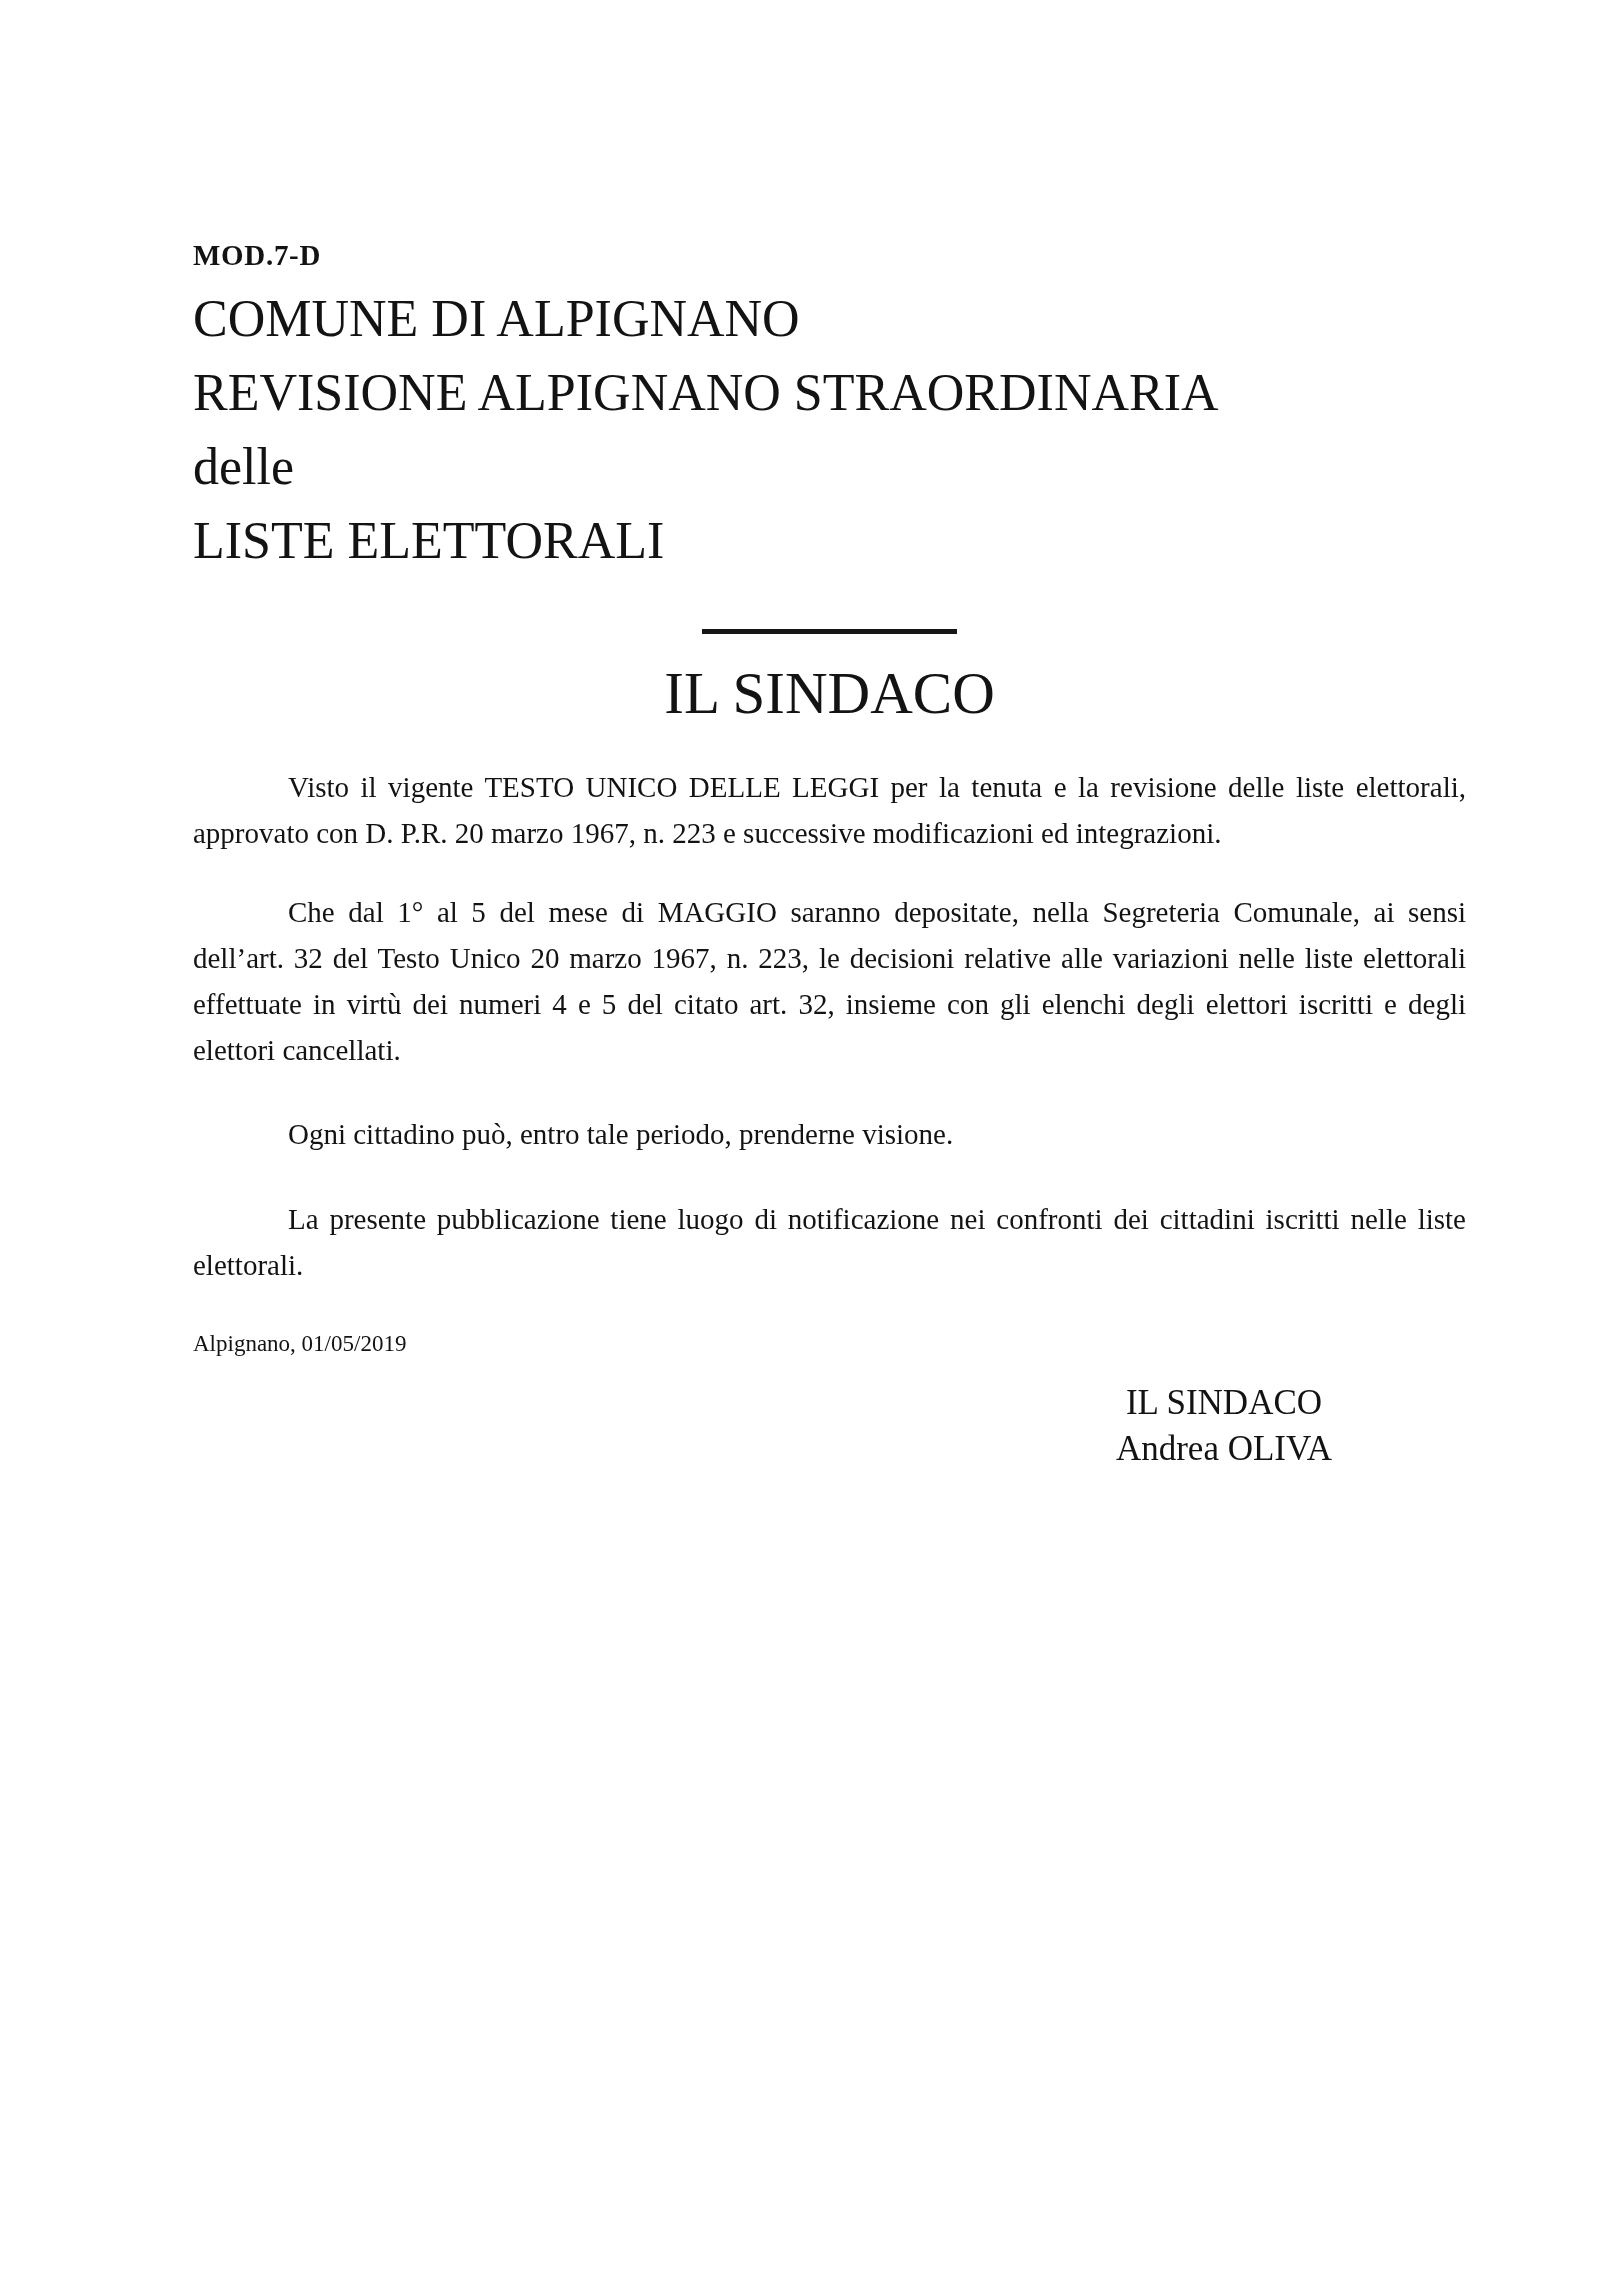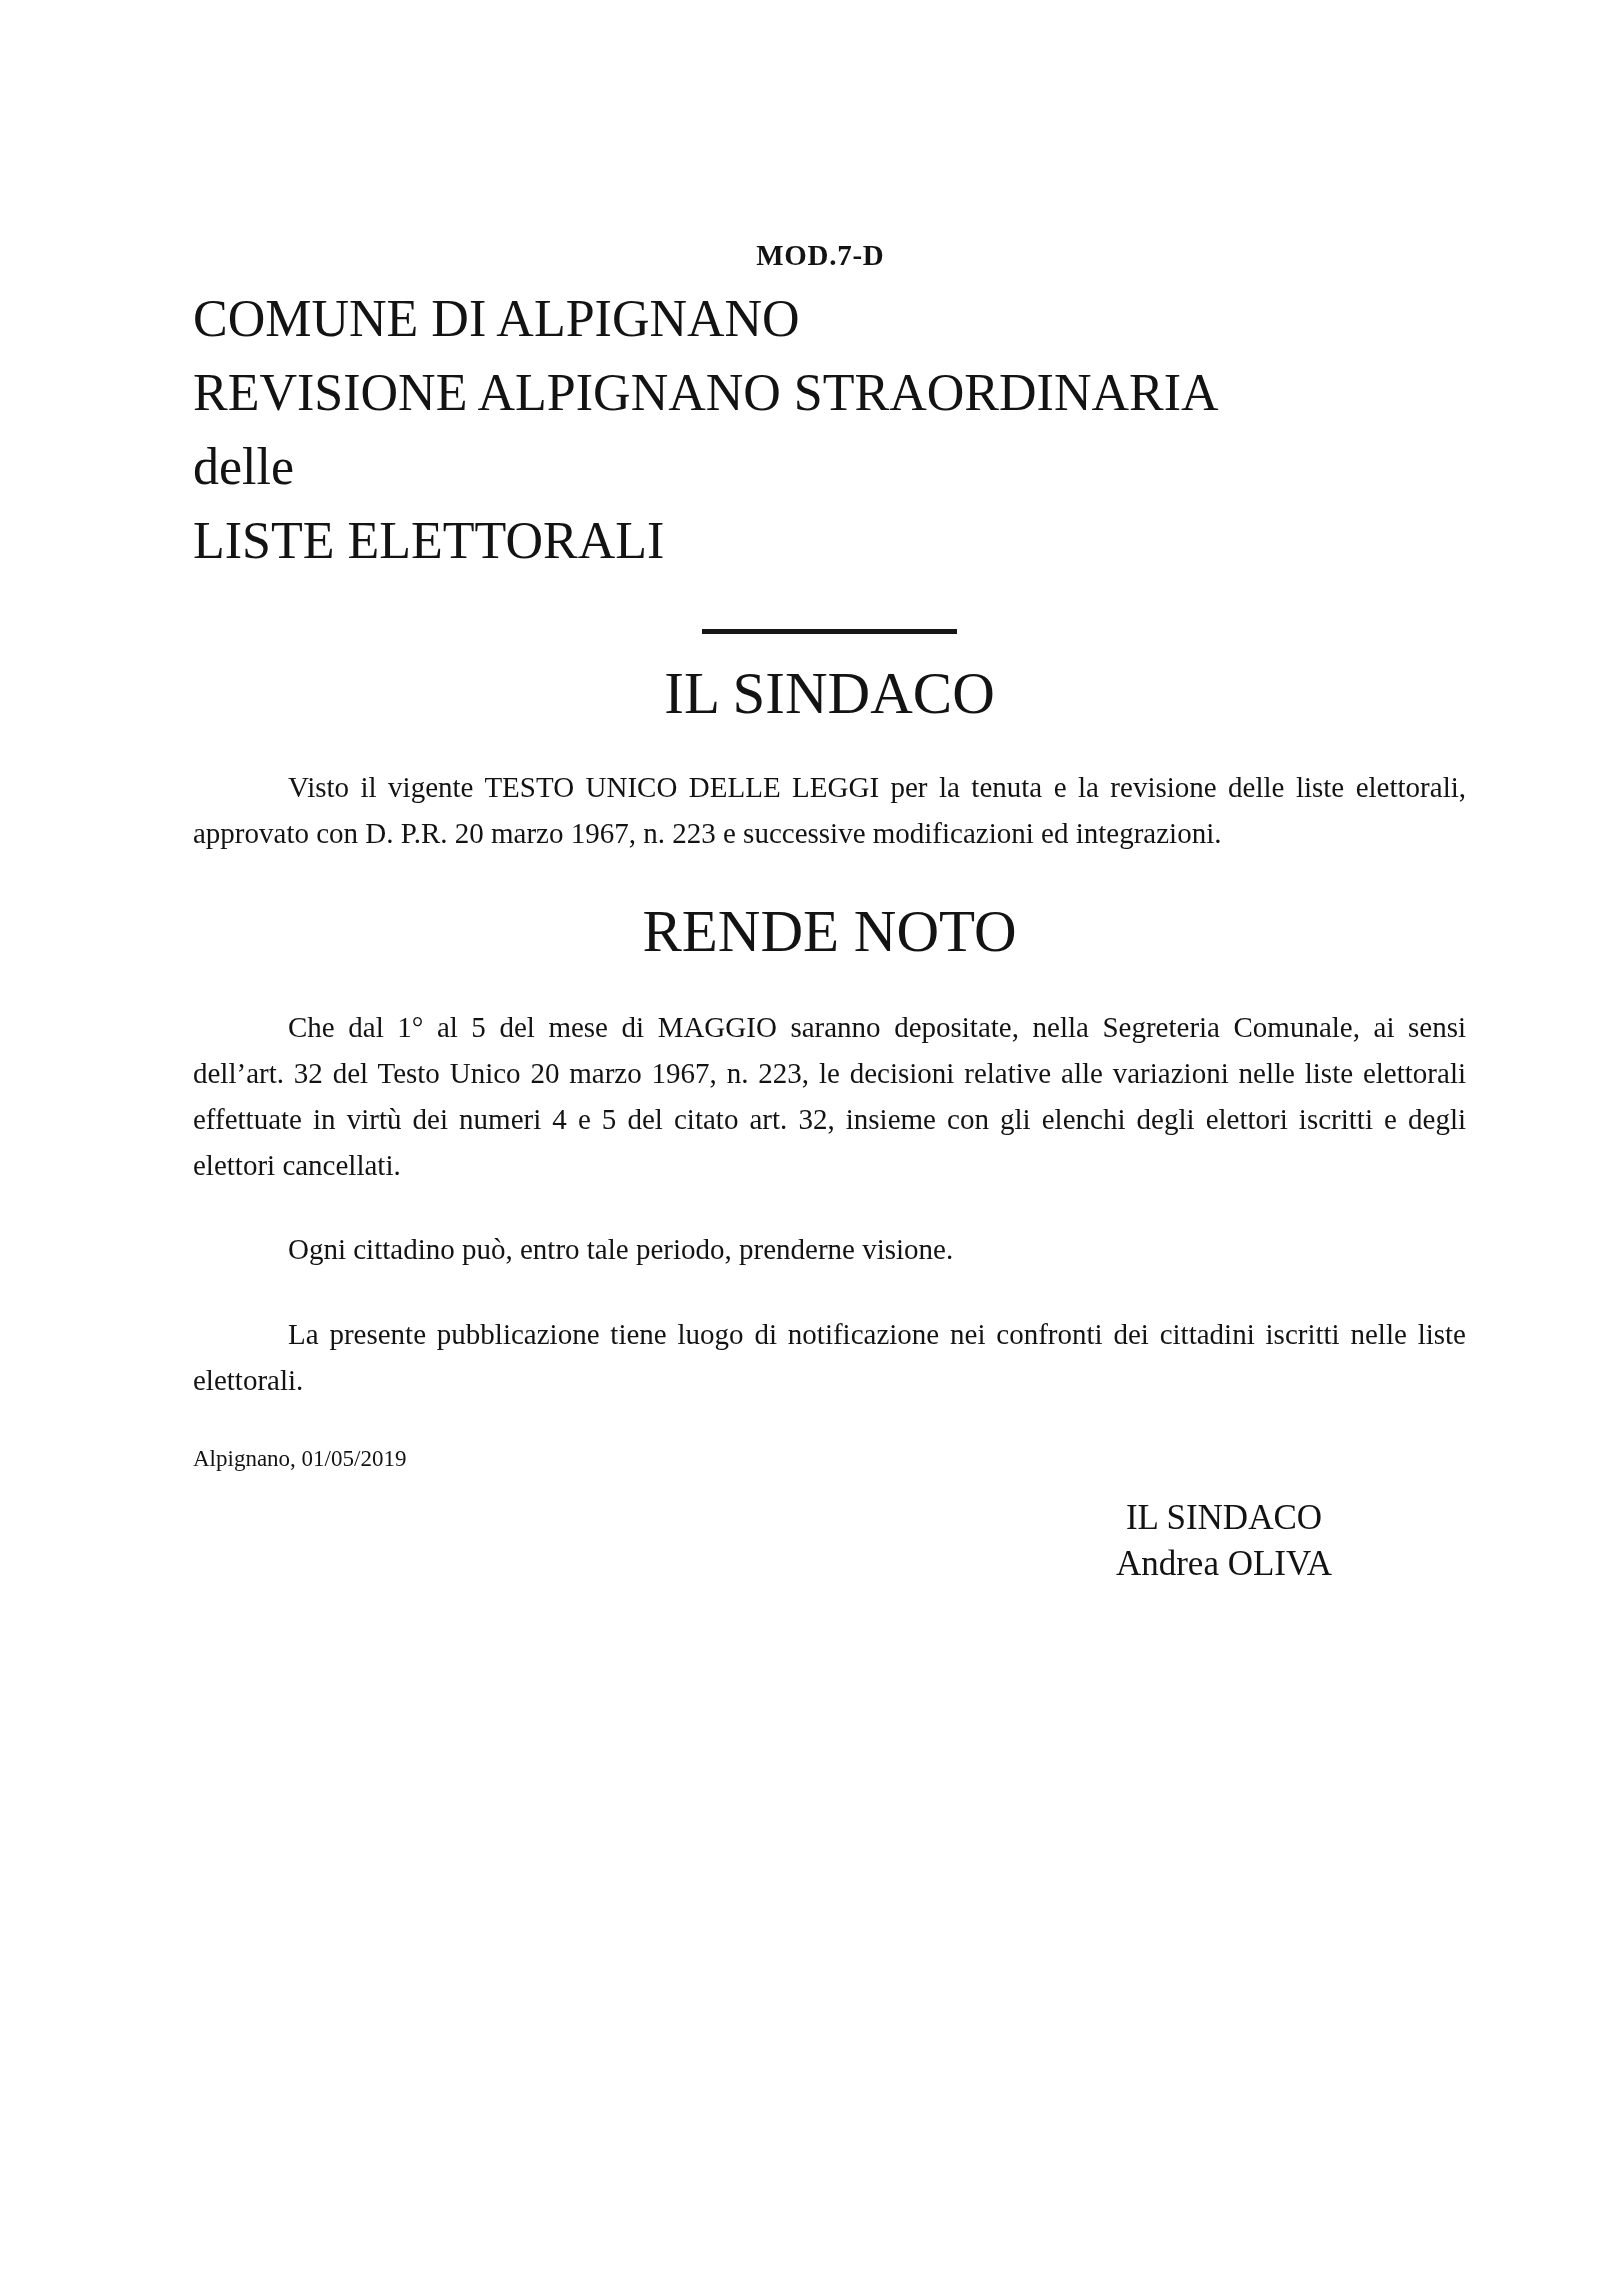--- a/index.html
+++ b/index.html
@@ -15,21 +15,21 @@
     font-family: "Liberation Serif", "DejaVu Serif", serif;
     box-sizing: border-box;
     padding: 239px 157px 0 193px;
     overflow: hidden;
     position: relative;
   }
   .mod-ref {
     font-weight: bold;
     font-size: 29px;
     line-height: 33px;
-    text-align: center;
+    text-align: left;
     padding-right: 18.3px;
     letter-spacing: 0.7px;
   }
   .title-block {
     margin-top: 9.8px;
     text-align: left;
   }
   .title-line {
     font-size: 52px;
     line-height: 74px;
@@ -87,21 +87,20 @@
     <div class="title-line">delle</div>
     <div class="title-line">LISTE ELETTORALI</div>
   </div>
 
   <div class="rule"></div>
 
   <div class="heading h-sindaco">IL SINDACO</div>
 
   <p class="para p-visto">Visto il vigente TESTO UNICO DELLE LEGGI per la tenuta e la revisione delle liste elettorali, approvato con D. P.R. 20 marzo 1967, n. 223 e successive modificazioni ed integrazioni.</p>
 
-  <div class="heading h-rende">RENDE NOTO</div>
 
   <p class="para p-chedal">Che dal 1° al 5 del mese di MAGGIO saranno depositate, nella Segreteria Comunale, ai sensi dell’art. 32 del Testo Unico 20 marzo 1967, n. 223, le decisioni relative alle variazioni nelle liste elettorali effettuate in virtù dei numeri 4 e 5 del citato art. 32, insieme con gli elenchi degli elettori iscritti e degli elettori cancellati.</p>
 
   <p class="para p-ogni">Ogni cittadino può, entro tale periodo, prenderne visione.</p>
 
 
   <p class="para p-pubblicazione">La presente pubblicazione tiene luogo di notificazione nei confronti dei cittadini iscritti nelle liste elettorali.</p>
 
   <div class="dateline">Alpignano, 01/05/2019</div>
 

